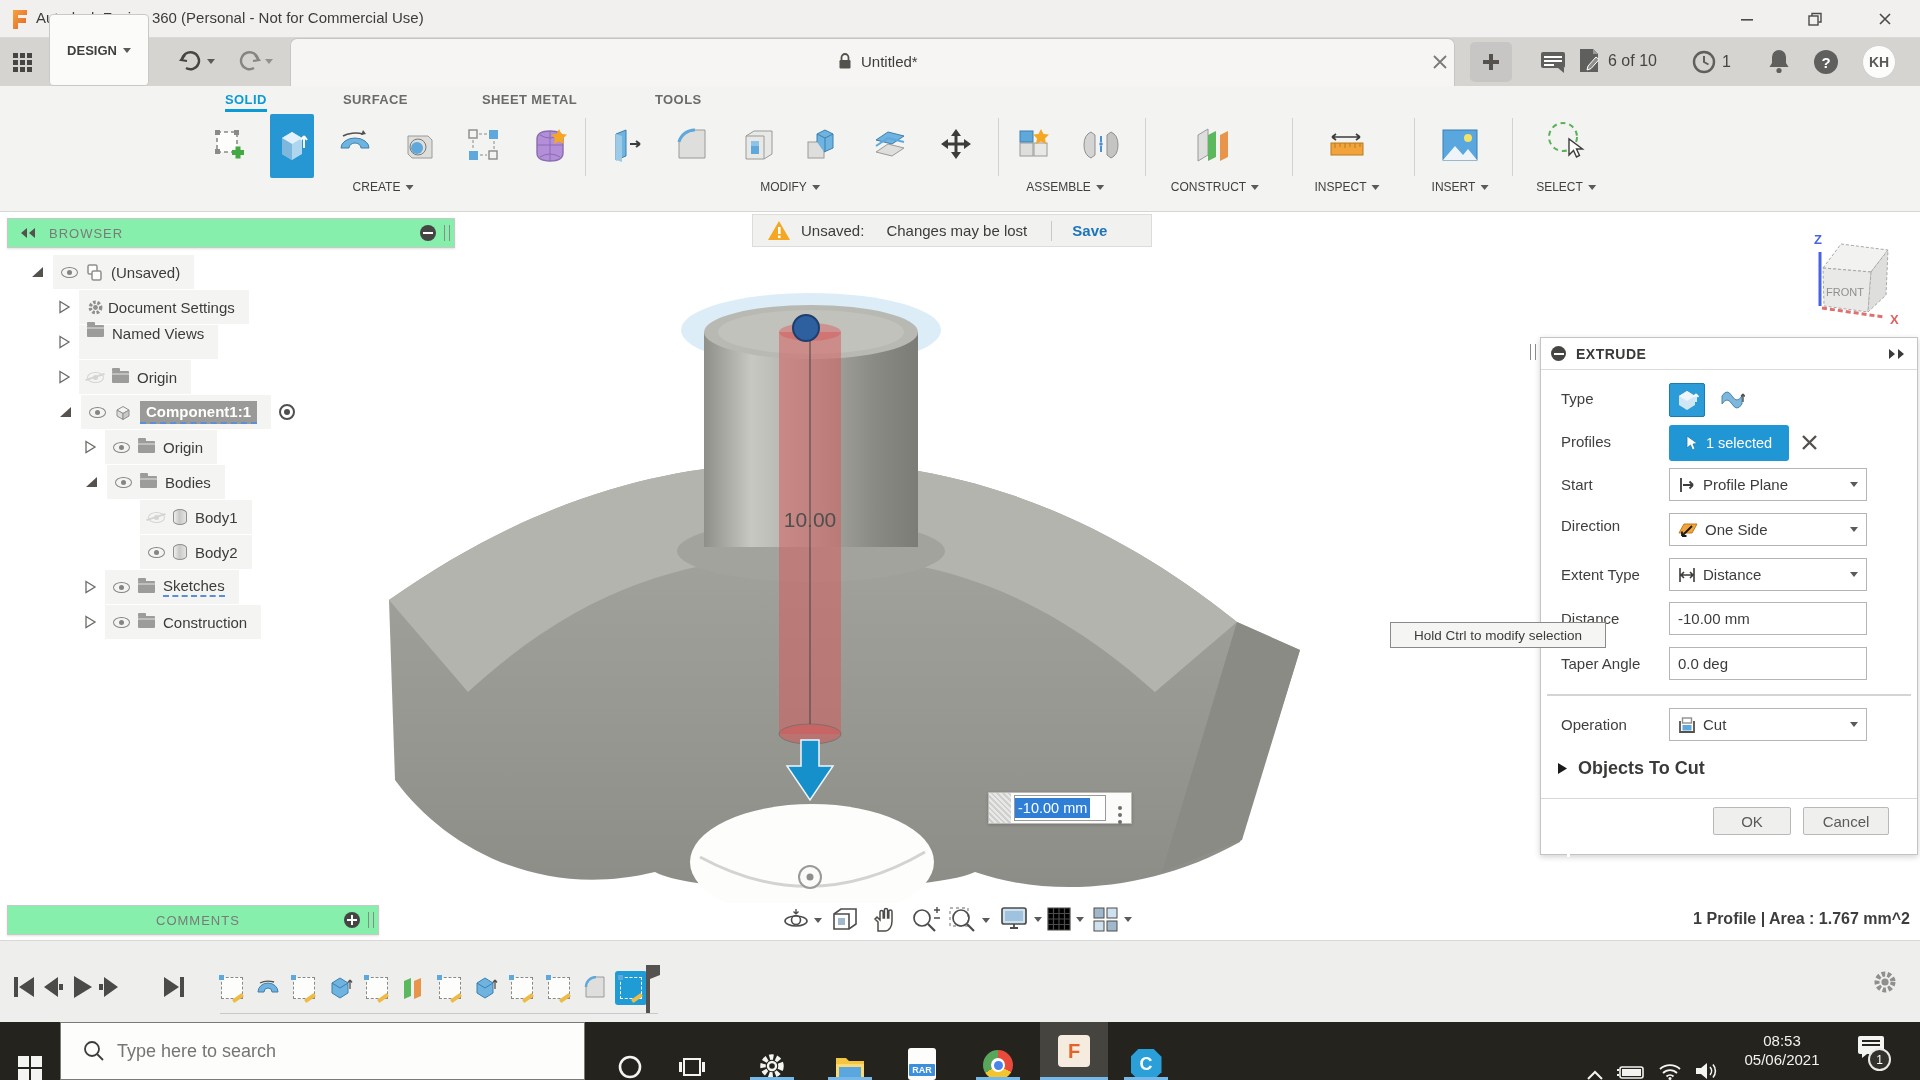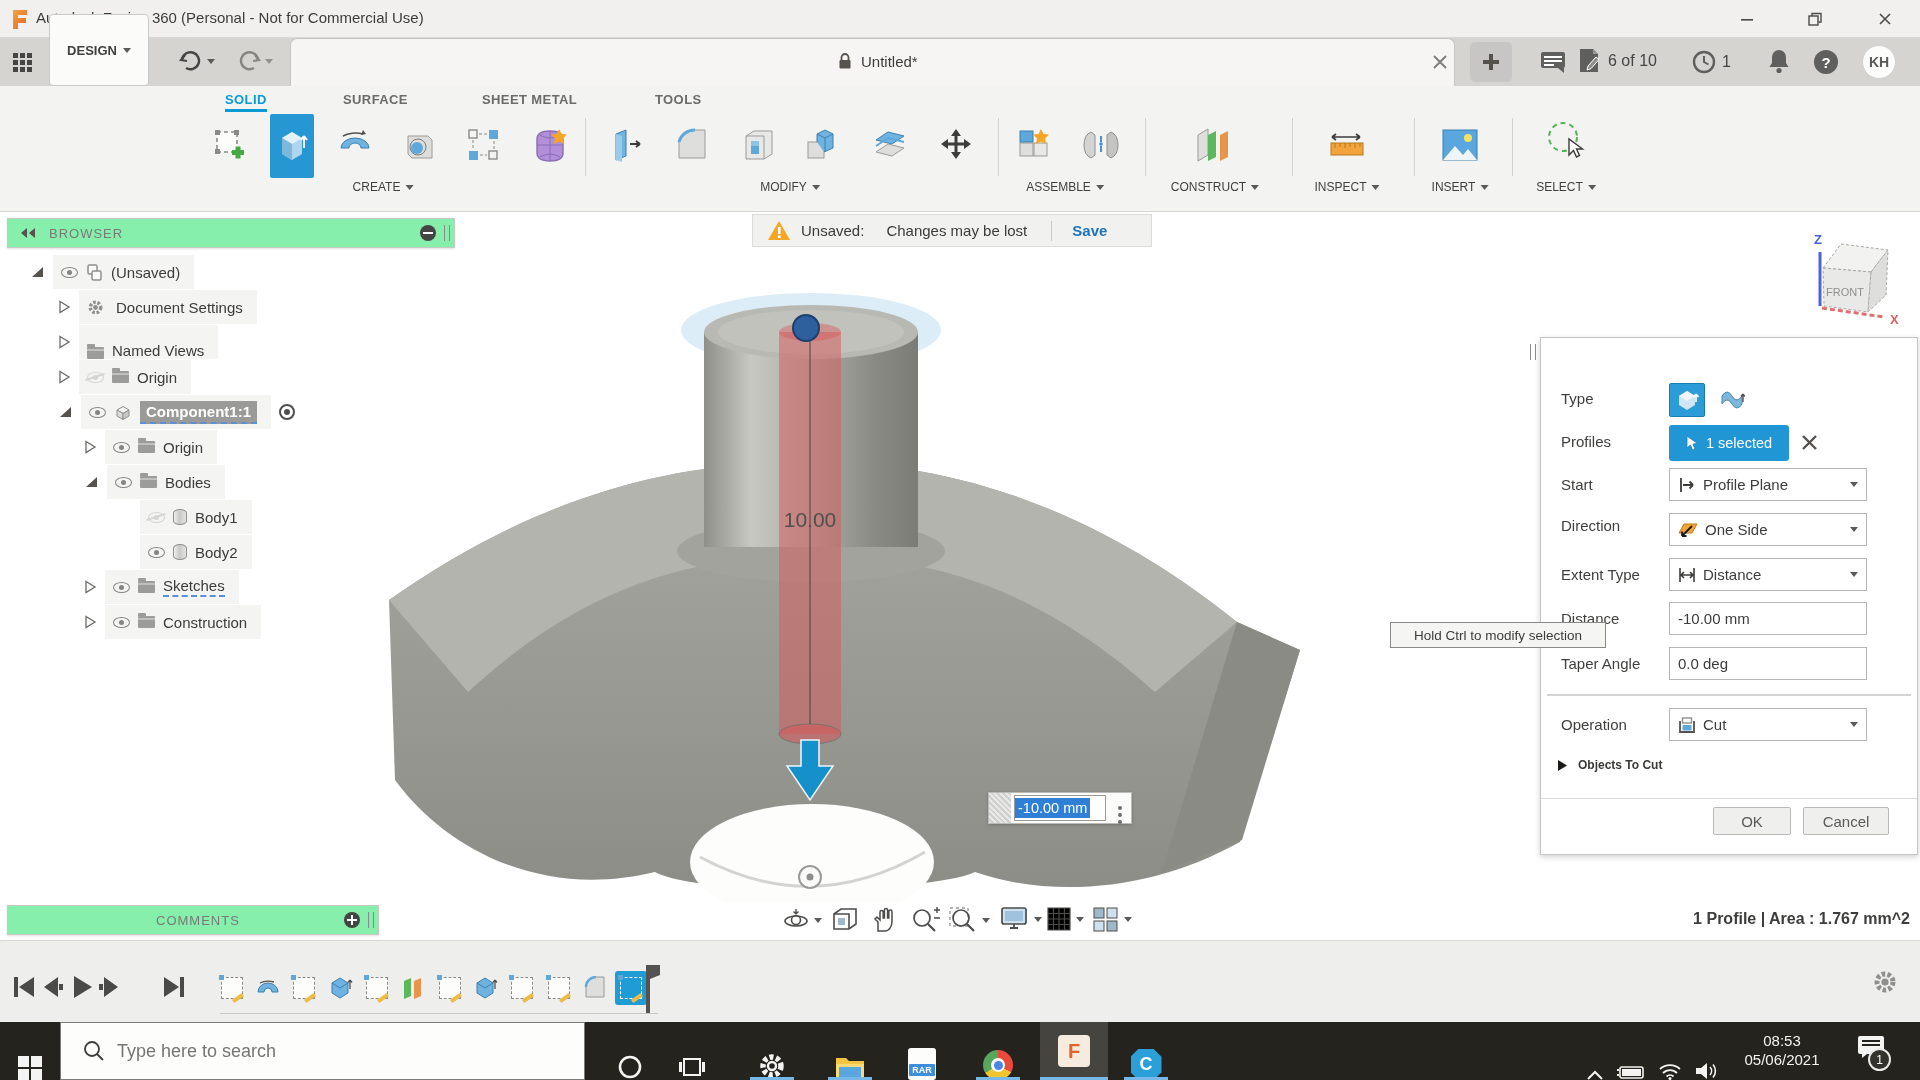--- a/index.html
+++ b/index.html
@@ -482,33 +482,33 @@
         <rect x="2" y="1" width="9" height="9" rx="1.5" fill="#fdfdfc" stroke="#8f8f8d" stroke-width="1.5"></rect>
         <rect x="6" y="7" width="9" height="9" rx="1.5" fill="#fdfdfc" stroke="#8f8f8d" stroke-width="1.5"></rect>
       </svg>
     <span class="tlabel">(Unsaved)</span>
   </div>
 </div>
 <div class="trow" style="left:58px;top:290px">
   <svg width="13" height="14">
       <path d="M2 1.5 L11 7 L2 12.5 Z" fill="#fdfdfc" stroke="#6b6b69" stroke-width="1.3"></path>
     </svg>
-  <div class="trowbg trow" style="position:static;display:flex;align-items:center;gap:12px;padding-left:8px">
+  <div class="trowbg trow" style="position:static;display:flex;align-items:center;gap:4px;padding-left:8px">
     <svg width="17" height="17">
         <circle cx="8.5" cy="8.5" r="5.2" fill="none" stroke="#8f8f8d" stroke-width="3.4" stroke-dasharray="2.6 1.7"></circle>
         <circle cx="8.5" cy="8.5" r="2.4" fill="#8f8f8d"></circle>
       </svg>
     <span class="tlabel">Document Settings</span>
   </div>
 </div>
 <div class="trow" style="left:58px;top:325px">
   <svg width="13" height="14">
       <path d="M2 1.5 L11 7 L2 12.5 Z" fill="#fdfdfc" stroke="#6b6b69" stroke-width="1.3"></path>
     </svg>
-  <div class="trowbg trow" style="position:static;display:flex;align-items:flex-end;gap:8px;padding-left:8px">
+  <div class="trowbg trow" style="position:static;display:flex;align-items:flex-start;gap:8px;padding-left:8px">
     <span class="folder"></span>
     <span class="tlabel">Named Views</span>
   </div>
 </div>
 <div class="trow" style="left:58px;top:360px">
   <svg width="13" height="14">
       <path d="M2 1.5 L11 7 L2 12.5 Z" fill="#fdfdfc" stroke="#6b6b69" stroke-width="1.3"></path>
     </svg>
   <div class="trowbg trow" style="position:static;display:flex;align-items:center;gap:8px;padding-left:8px">
     <span class="eye off"></span>
@@ -580,20 +580,27 @@
       <path d="M2 1.5 L11 7 L2 12.5 Z" fill="#fdfdfc" stroke="#6b6b69" stroke-width="1.3"></path>
     </svg>
   <div class="trowbg trow" style="position:static;display:flex;align-items:center;gap:8px;padding-left:8px">
     <span class="eye"></span>
     <span class="folder"></span>
     <span class="tlabel">Construction</span>
   </div>
 </div>
 
 <div class="abs" id="extrude">
+  <div style="height:32px;border-bottom:1px solid #dcdcda;display:flex;align-items:center;padding:0 10px">
+    <span class="minusc" style="width:15px;height:15px"></span>
+    <span style="margin-left:10px;font-size:14px;font-weight:bold;color:#3a3a38;letter-spacing:.5px">EXTRUDE</span>
+    <svg style="margin-left:auto" width="20" height="12">
+        <path d="M2 1 L8 6 L2 11 Z M11 1 L17 6 L11 11 Z" fill="#3a3a38"></path>
+      </svg>
+  </div>
   <span class="exlabel" style="top:52px">Type</span>
   <div class="abs" style="left:128px;top:45px;width:36px;height:34px;background:#2b9cd8;border:1px solid #1b7cb0;border-radius:2px;display:flex;align-items:center;justify-content:center">
     <svg width="24" height="24">
         <path d="M4 8 L12 3 L20 8 L20 17 L12 22 L4 17 Z" fill="#cfe6f5"></path>
         <path d="M4 8 L12 13 L20 8 L12 3 Z" fill="#eef6fb"></path>
         <path d="M21 14 v-8 m0 0 l-2.5 3 m2.5 -3 l2.5 3" stroke="#fff" stroke-width="1.6" fill="none"></path>
       </svg>
   </div>
   <div class="abs" style="left:173px;top:45px;width:36px;height:34px;display:flex;align-items:center;justify-content:center">
     <svg width="26" height="24">
@@ -652,21 +659,21 @@
         <rect x="4.5" y="9" width="9" height="5.5" fill="#5fa8dc"></rect>
         <rect x="4.5" y="2" width="9" height="5" fill="none" stroke="#8f8f8d" stroke-width="1.4"></rect>
       </svg>
     <span>Cut</span>
     <span class="caret cend"></span>
   </div>
   <div class="abs" style="left:16px;top:420px;display:flex;align-items:center;gap:10px">
     <svg width="11" height="13">
         <path d="M1 1 L10 6.5 L1 12 Z" fill="#1a1a18"></path>
       </svg>
-    <span style="font-size:12px;font-weight:bold;color:#3a3a38">Objects To Cut</span>
+    <span style="font-size:18px;font-weight:bold;color:#3a3a38">Objects To Cut</span>
   </div>
   <div class="abs" style="left:0;top:460px;width:376px;height:1px;background:#d8d8d6"></div>
   <span class="abs infoc" style="left:18px;top:473px"></span>
   <div class="abs btn" style="left:172px;top:469px;width:78px;height:28px">
       <span>OK</span>
     </div>
   <div class="abs btn" style="left:262px;top:469px;width:86px;height:28px">
       <span>Cancel</span>
     </div>
 </div>

